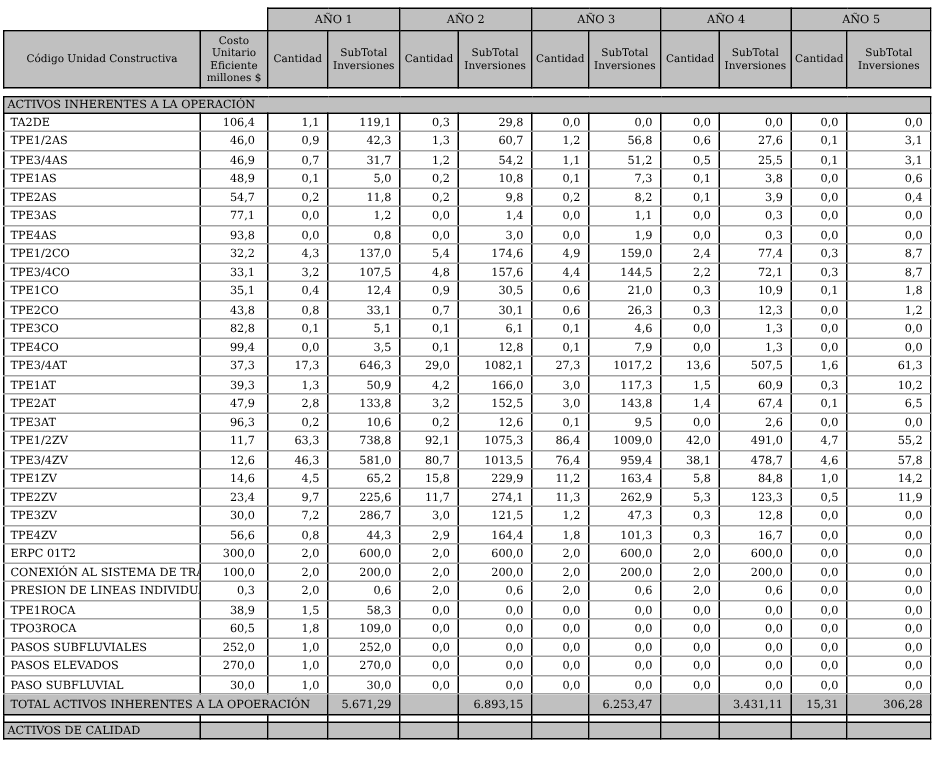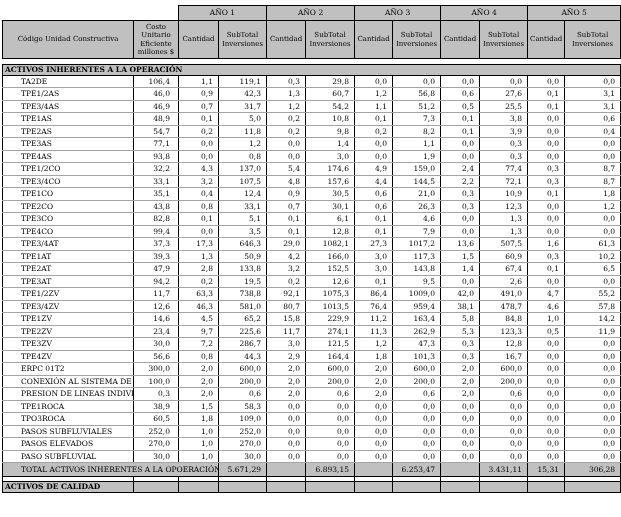--- a/index.html
+++ b/index.html
@@ -21,24 +21,24 @@
   .header-table td.h2{height:38px;white-space:normal;padding:0 2px;margin-top:39px;}
 
   .gap{height:5px;}
 
   
   .body-table{border:1.5px solid #000;}
   .body-table td{border:1px solid #000;height:9.5px;line-height:9.5px;
     font-size:7.5px;background:#ffffff;}
   .body-table tr[data-name="data-row"] td{
     border-top:1px solid #a3a3a3;border-bottom:1px solid #a3a3a3;}
-  td.lab{text-align:left;padding:0 18px;}
+  td.lab{text-align:left;padding:0 4px;}
   td.num{text-align:right;padding-right:5px;}
   td.cost{padding-right:8px;}
-  td.sec{background:#c0c0c0;font-weight:bold;text-align:left;padding:0 2px;}
+  td.sec{background:#c0c0c0;font-weight:normal;text-align:left;padding:0 2px;}
   td.tot{background:#c0c0c0;font-weight:normal;height:11px;line-height:11px;}
   td.tot.lab{text-align:left;}
   td.tot.num{text-align:right;}
   td.sp{height:5px;line-height:5px;}
 </style>
 </head>
 <body>
 
 <div class="sheet" data-name="investment-table-sheet">
 
@@ -323,23 +323,23 @@
           <td class="num" data-name="cell-value">152,5</td>
           <td class="num" data-name="cell-value">3,0</td>
           <td class="num" data-name="cell-value">143,8</td>
           <td class="num" data-name="cell-value">1,4</td>
           <td class="num" data-name="cell-value">67,4</td>
           <td class="num" data-name="cell-value">0,1</td>
           <td class="num" data-name="cell-value">6,5</td>
         </tr>
         <tr data-name="data-row">
           <td class="lab" data-name="row-label">TPE3AT</td>
-          <td class="num cost" data-name="unit-cost-value">94,2</td>
+          <td class="num cost" data-name="unit-cost-value">96,3</td>
           <td class="num" data-name="cell-value">0,2</td>
-          <td class="num" data-name="cell-value">19,5</td>
+          <td class="num" data-name="cell-value">10,6</td>
           <td class="num" data-name="cell-value">0,2</td>
           <td class="num" data-name="cell-value">12,6</td>
           <td class="num" data-name="cell-value">0,1</td>
           <td class="num" data-name="cell-value">9,5</td>
           <td class="num" data-name="cell-value">0,0</td>
           <td class="num" data-name="cell-value">2,6</td>
           <td class="num" data-name="cell-value">0,0</td>
           <td class="num" data-name="cell-value">0,0</td>
         </tr>
         <tr data-name="data-row">

